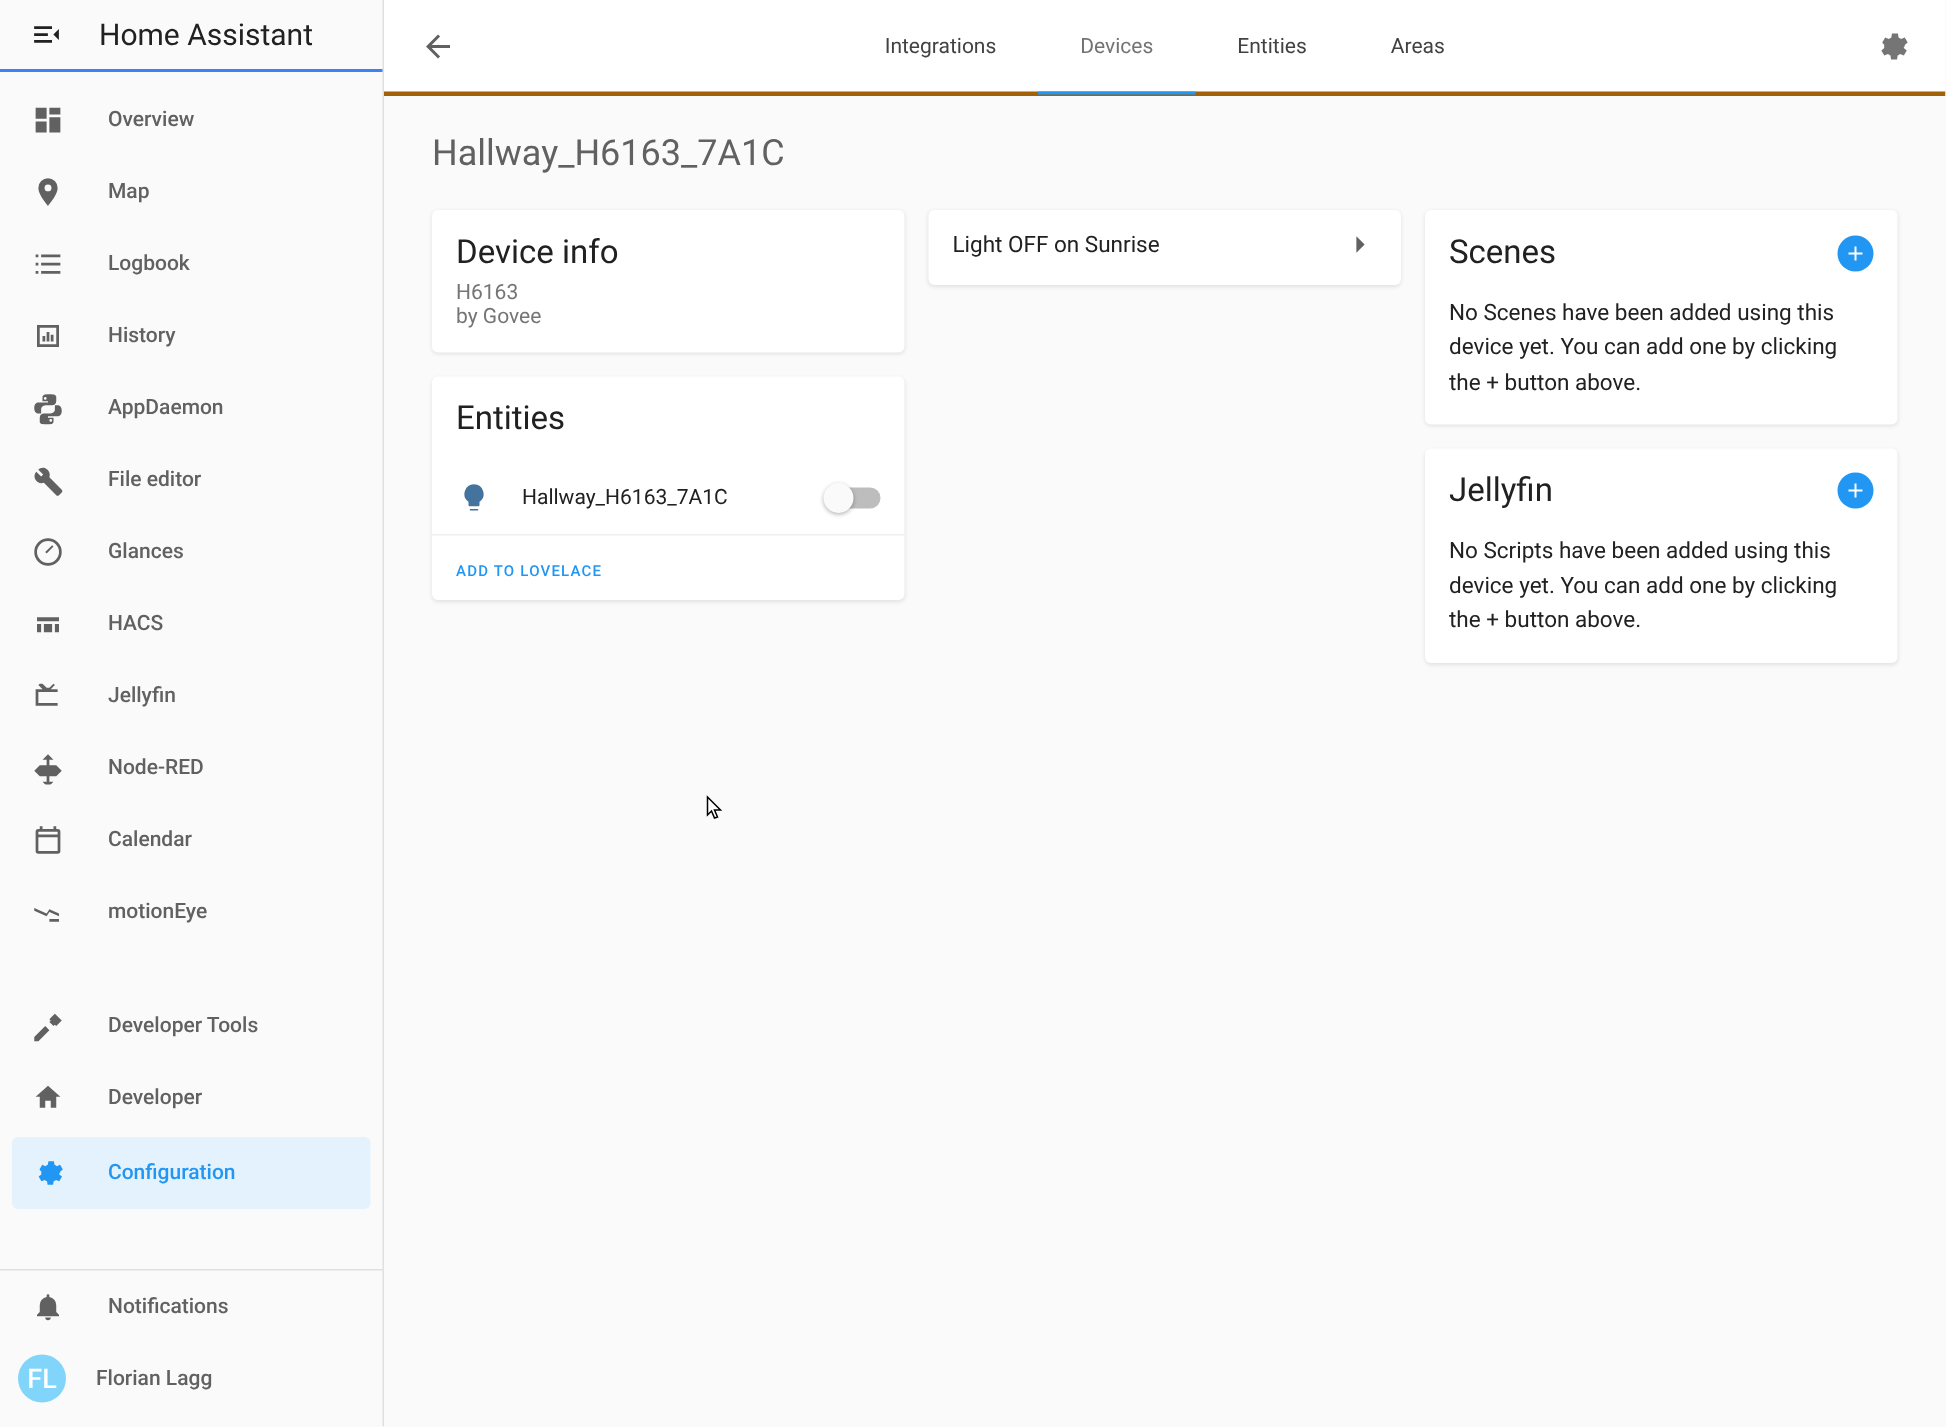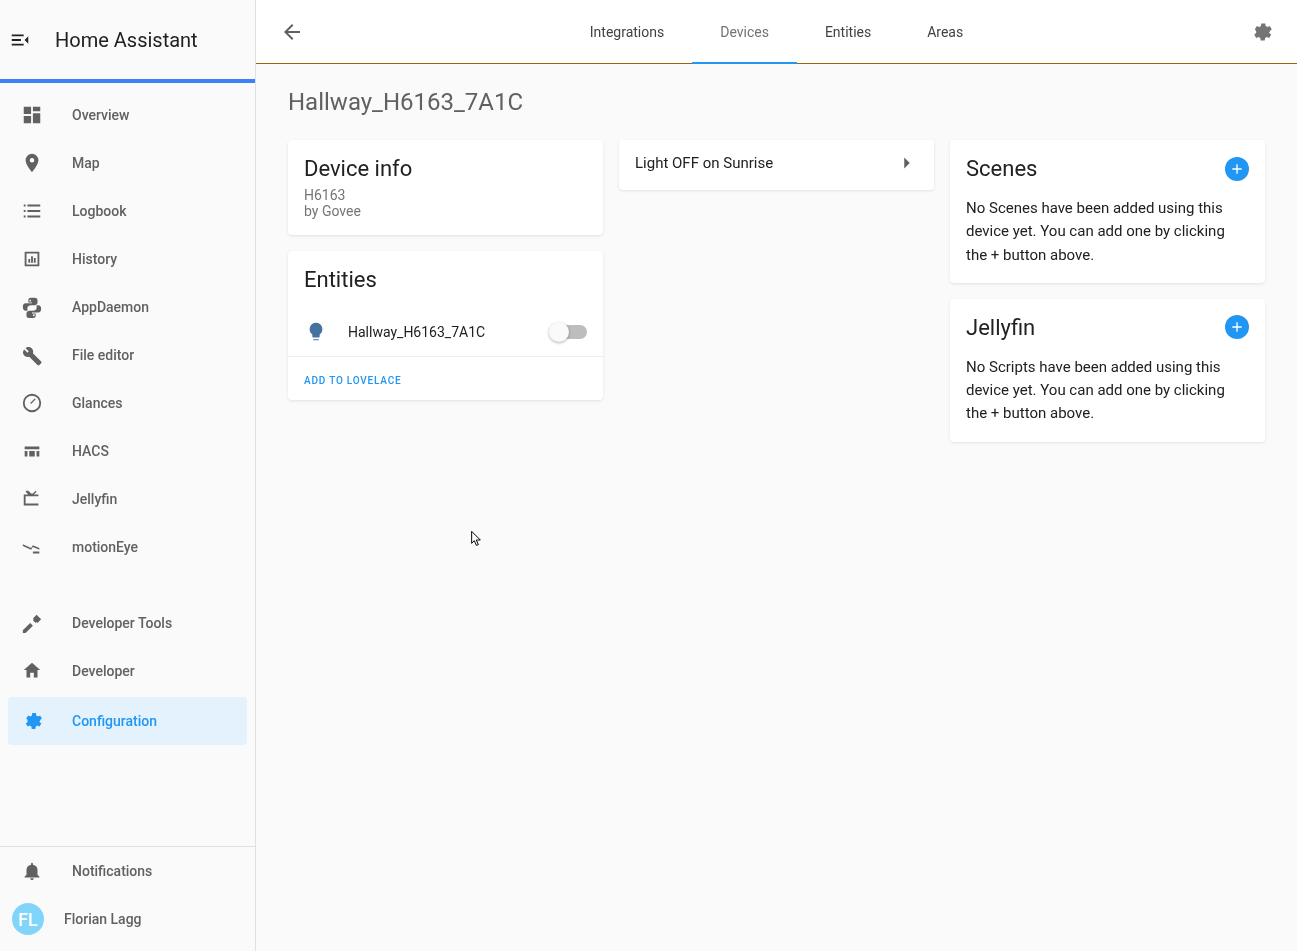--- a/index.html
+++ b/index.html
@@ -14,25 +14,25 @@
 }
 .sidebar {
   width: 256px;
   background: #fafafa;
   border-right: 1px solid #e0e0e0;
   display: flex;
   flex-direction: column;
   flex-shrink: 0;
 }
 .sidebar-header {
-  height: 83px;
+  height: 48px;
   display: flex;
   align-items: center;
-  padding-left: 9px;
-  border-bottom: 4px solid #3b82f6;
+  padding-left: 20px;
+  border-bottom: 2px solid #3b82f6;
   gap: 24px;
 }
 .sidebar-title {
   font-size: 20px;
   font-weight: 400;
   color: #212121;
 }
 .sidebar-list {
   flex: 1;
   padding-top: 8px;
@@ -69,21 +69,21 @@
   margin-left: -4px;
 }
 .sidebar-item.user { gap: 20px; padding-left: 16px;}
 .main { flex: 1; display: flex; flex-direction: column; background: #fafafa; }
 .topbar {
   height: 64px;
   background: #fff;
   display: flex;
   align-items: center;
   padding: 14px 16px;
-  border-bottom: 1px solid #a16207;
+  border-bottom: 3px solid #a16207;
 }
 .back-btn {
   width: 40px; height: 40px; display:flex; align-items:center; justify-content:center;
   color: #616161; cursor: pointer; border-radius: 50%;
 }
 .tabs {
   flex: 1; display: flex; justify-content: center; gap: 0;
   height: 64px;
 }
 .tab {
@@ -245,20 +245,36 @@
         </span>
       <span>HACS</span>
     </div>
     <div class="sidebar-item">
       <span class="icon">
           <svg width="22" height="22" viewBox="0 0 24 24" fill="currentColor">
             <path d="M8 3l3 3h2l3-3 1 1-3 3h5v12H3V7h5L5 4l1-1 2 0M5 9v8h14V9H5z"></path>
           </svg>
         </span>
       <span>Jellyfin</span>
+    </div>
+    <div class="sidebar-item">
+      <span class="icon">
+          <svg width="22" height="22" viewBox="0 0 24 24" fill="currentColor">
+            <path d="M12 2l4 4h-3v4h5l4 4-4 4h-5v4h3l-4 4-4-4h3v-4H6l-4-4 4-4h5V6H8l4-4z"></path>
+          </svg>
+        </span>
+      <span>Node-RED</span>
+    </div>
+    <div class="sidebar-item">
+      <span class="icon">
+          <svg width="22" height="22" viewBox="0 0 24 24" fill="currentColor">
+            <path d="M19 4h-1V2h-2v2H8V2H6v2H5a2 2 0 0 0-2 2v14a2 2 0 0 0 2 2h14a2 2 0 0 0 2-2V6a2 2 0 0 0-2-2m0 16H5V10h14v10M5 8V6h14v2H5z"></path>
+          </svg>
+        </span>
+      <span>Calendar</span>
     </div>
     <div class="sidebar-item">
       <span class="icon">
           <svg width="22" height="22" viewBox="0 0 24 24" fill="currentColor">
             <path d="M2 9l9 4 2-3 7 3v2l-7-3-2 3L2 11V9m11 8h7v2h-7v-2z"></path>
           </svg>
         </span>
       <span>motionEye</span>
     </div>
 

